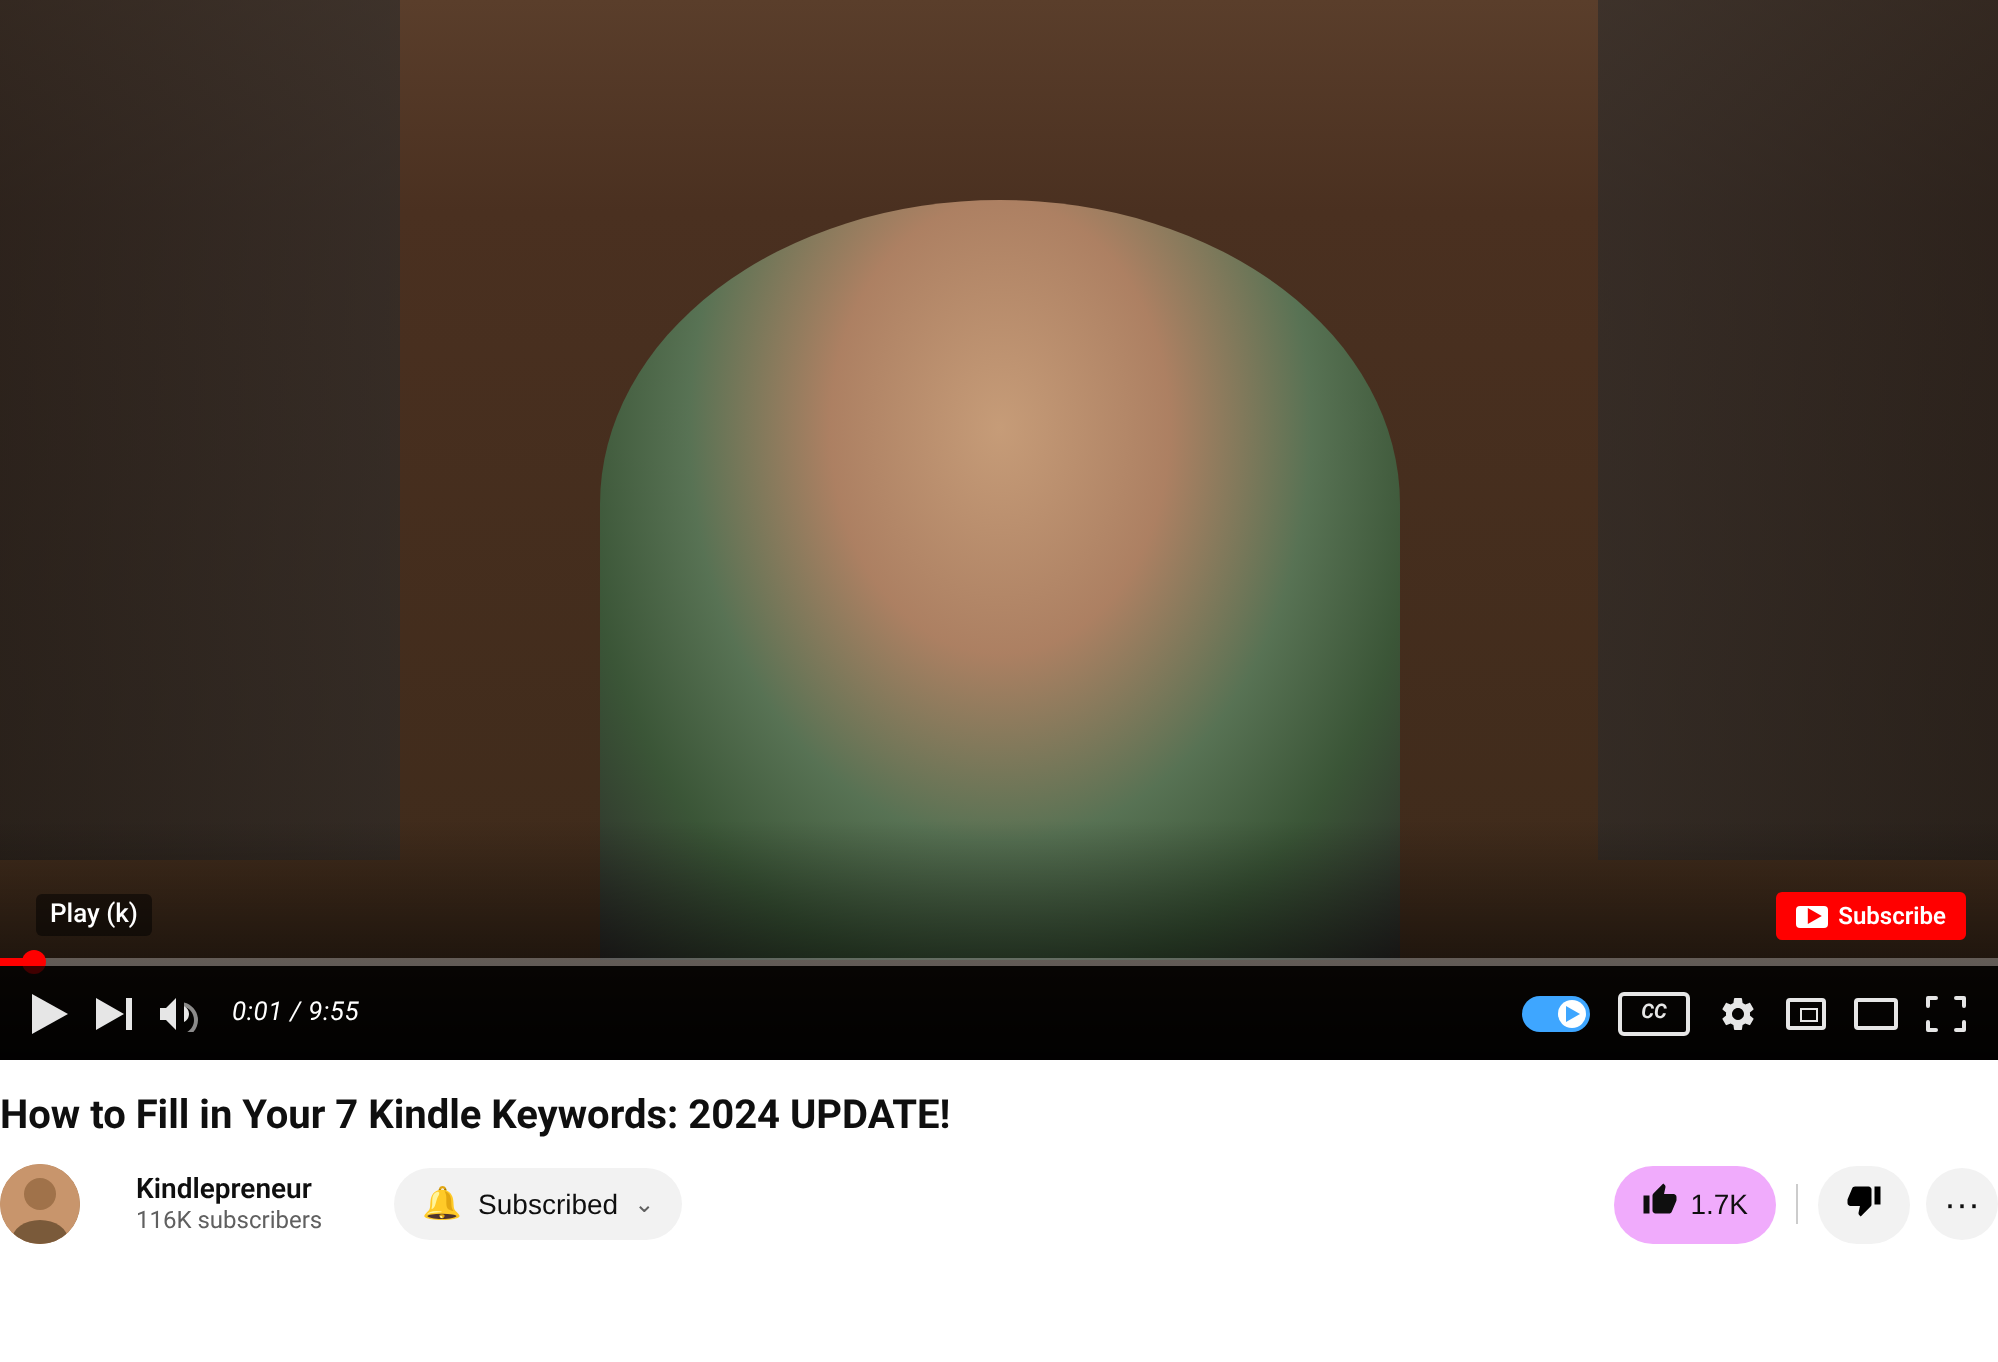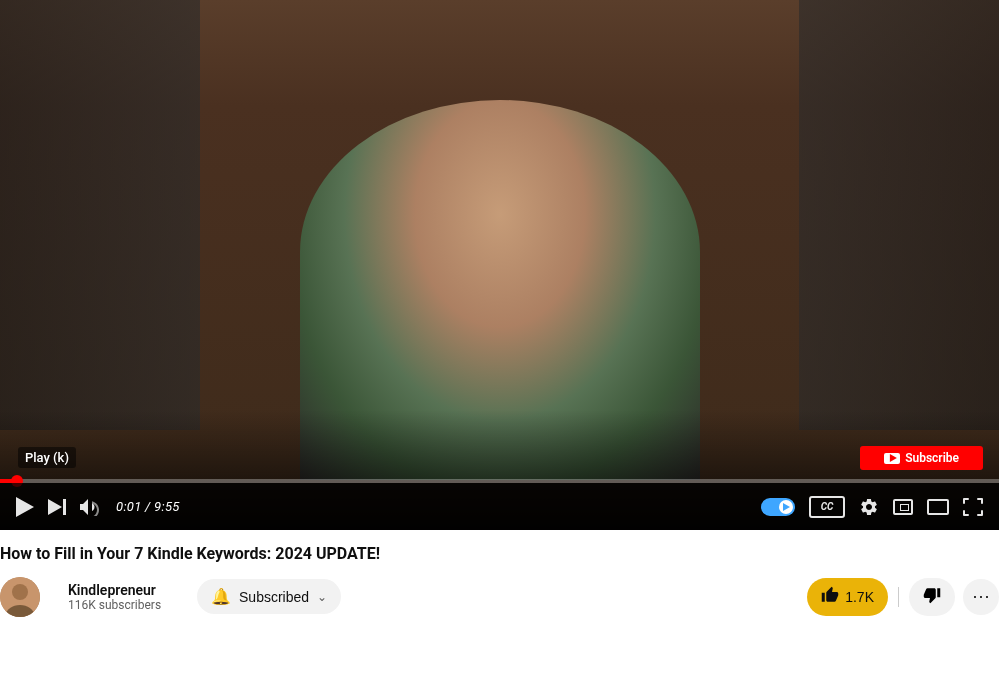--- a/index.html
+++ b/index.html
@@ -89,21 +89,21 @@
 
     
     .yt-subscribe-btn {
       position: absolute;
       bottom: 60px;
       right: 16px;
       background: #ff0000;
       color: #fff;
       font-size: 12px;
       font-weight: 600;
-      padding: 5px 24px;
+      padding: 5px 10px;
       border-radius: 3px;
       display: flex;
       align-items: center;
       gap: 5px;
       cursor: pointer;
     }
 
     .yt-subscribe-btn .yt-icon {
       width: 16px;
       height: 11px;
@@ -298,21 +298,21 @@
       border-radius: 2px;
       cursor: pointer;
     }
 
     
     .video-info {
       padding: 14px 0 0 0;
     }
 
     .video-title {
-      font-size: 16px;
+      font-size: 20px;
       font-weight: 700;
       color: #0f0f0f;
       line-height: 1.3;
       margin-bottom: 12px;
     }
 
     .channel-row {
       display: flex;
       align-items: center;
       gap: 28px;
@@ -382,21 +382,21 @@
       display: flex;
       align-items: center;
       gap: 8px;
       margin-left: auto;
     }
 
     .like-btn {
       display: flex;
       align-items: center;
       gap: 6px;
-      background: #eab308;
+      background: #f0abfc;
       border: none;
       border-radius: 20px;
       padding: 8px 14px;
       font-size: 14px;
       font-weight: 500;
       color: #0f0f0f;
       cursor: pointer;
     }
 
     .dislike-btn {

